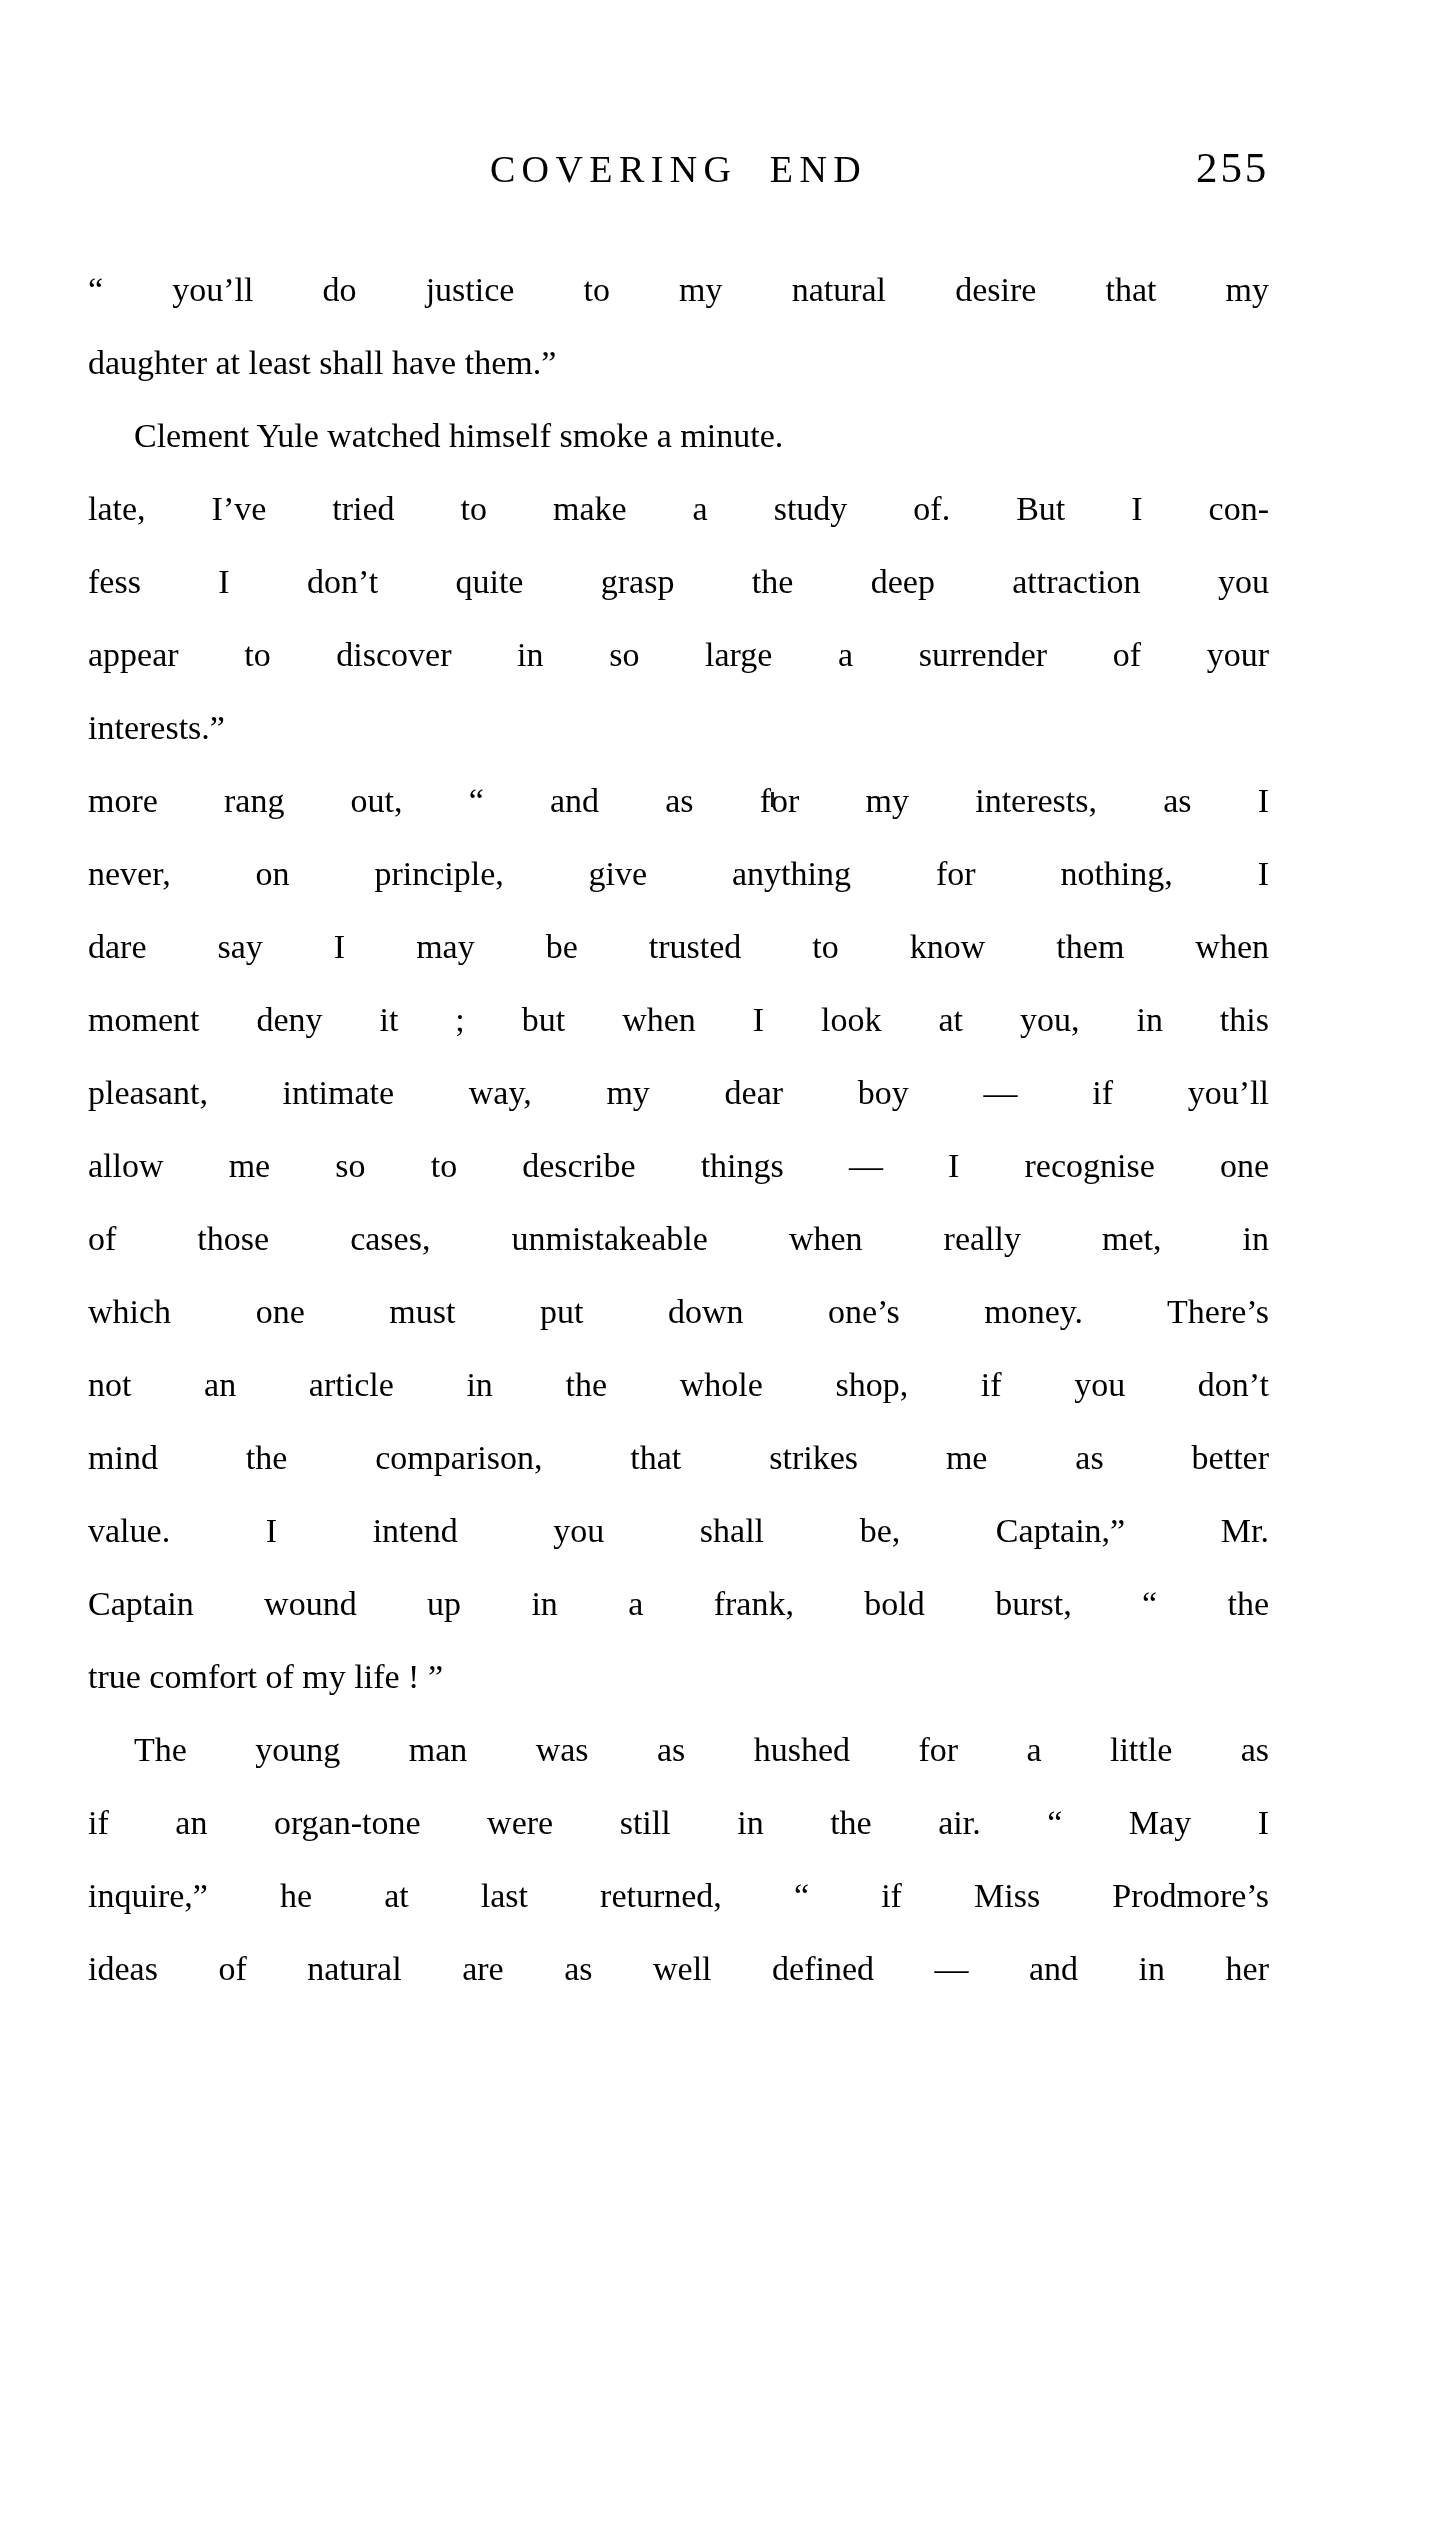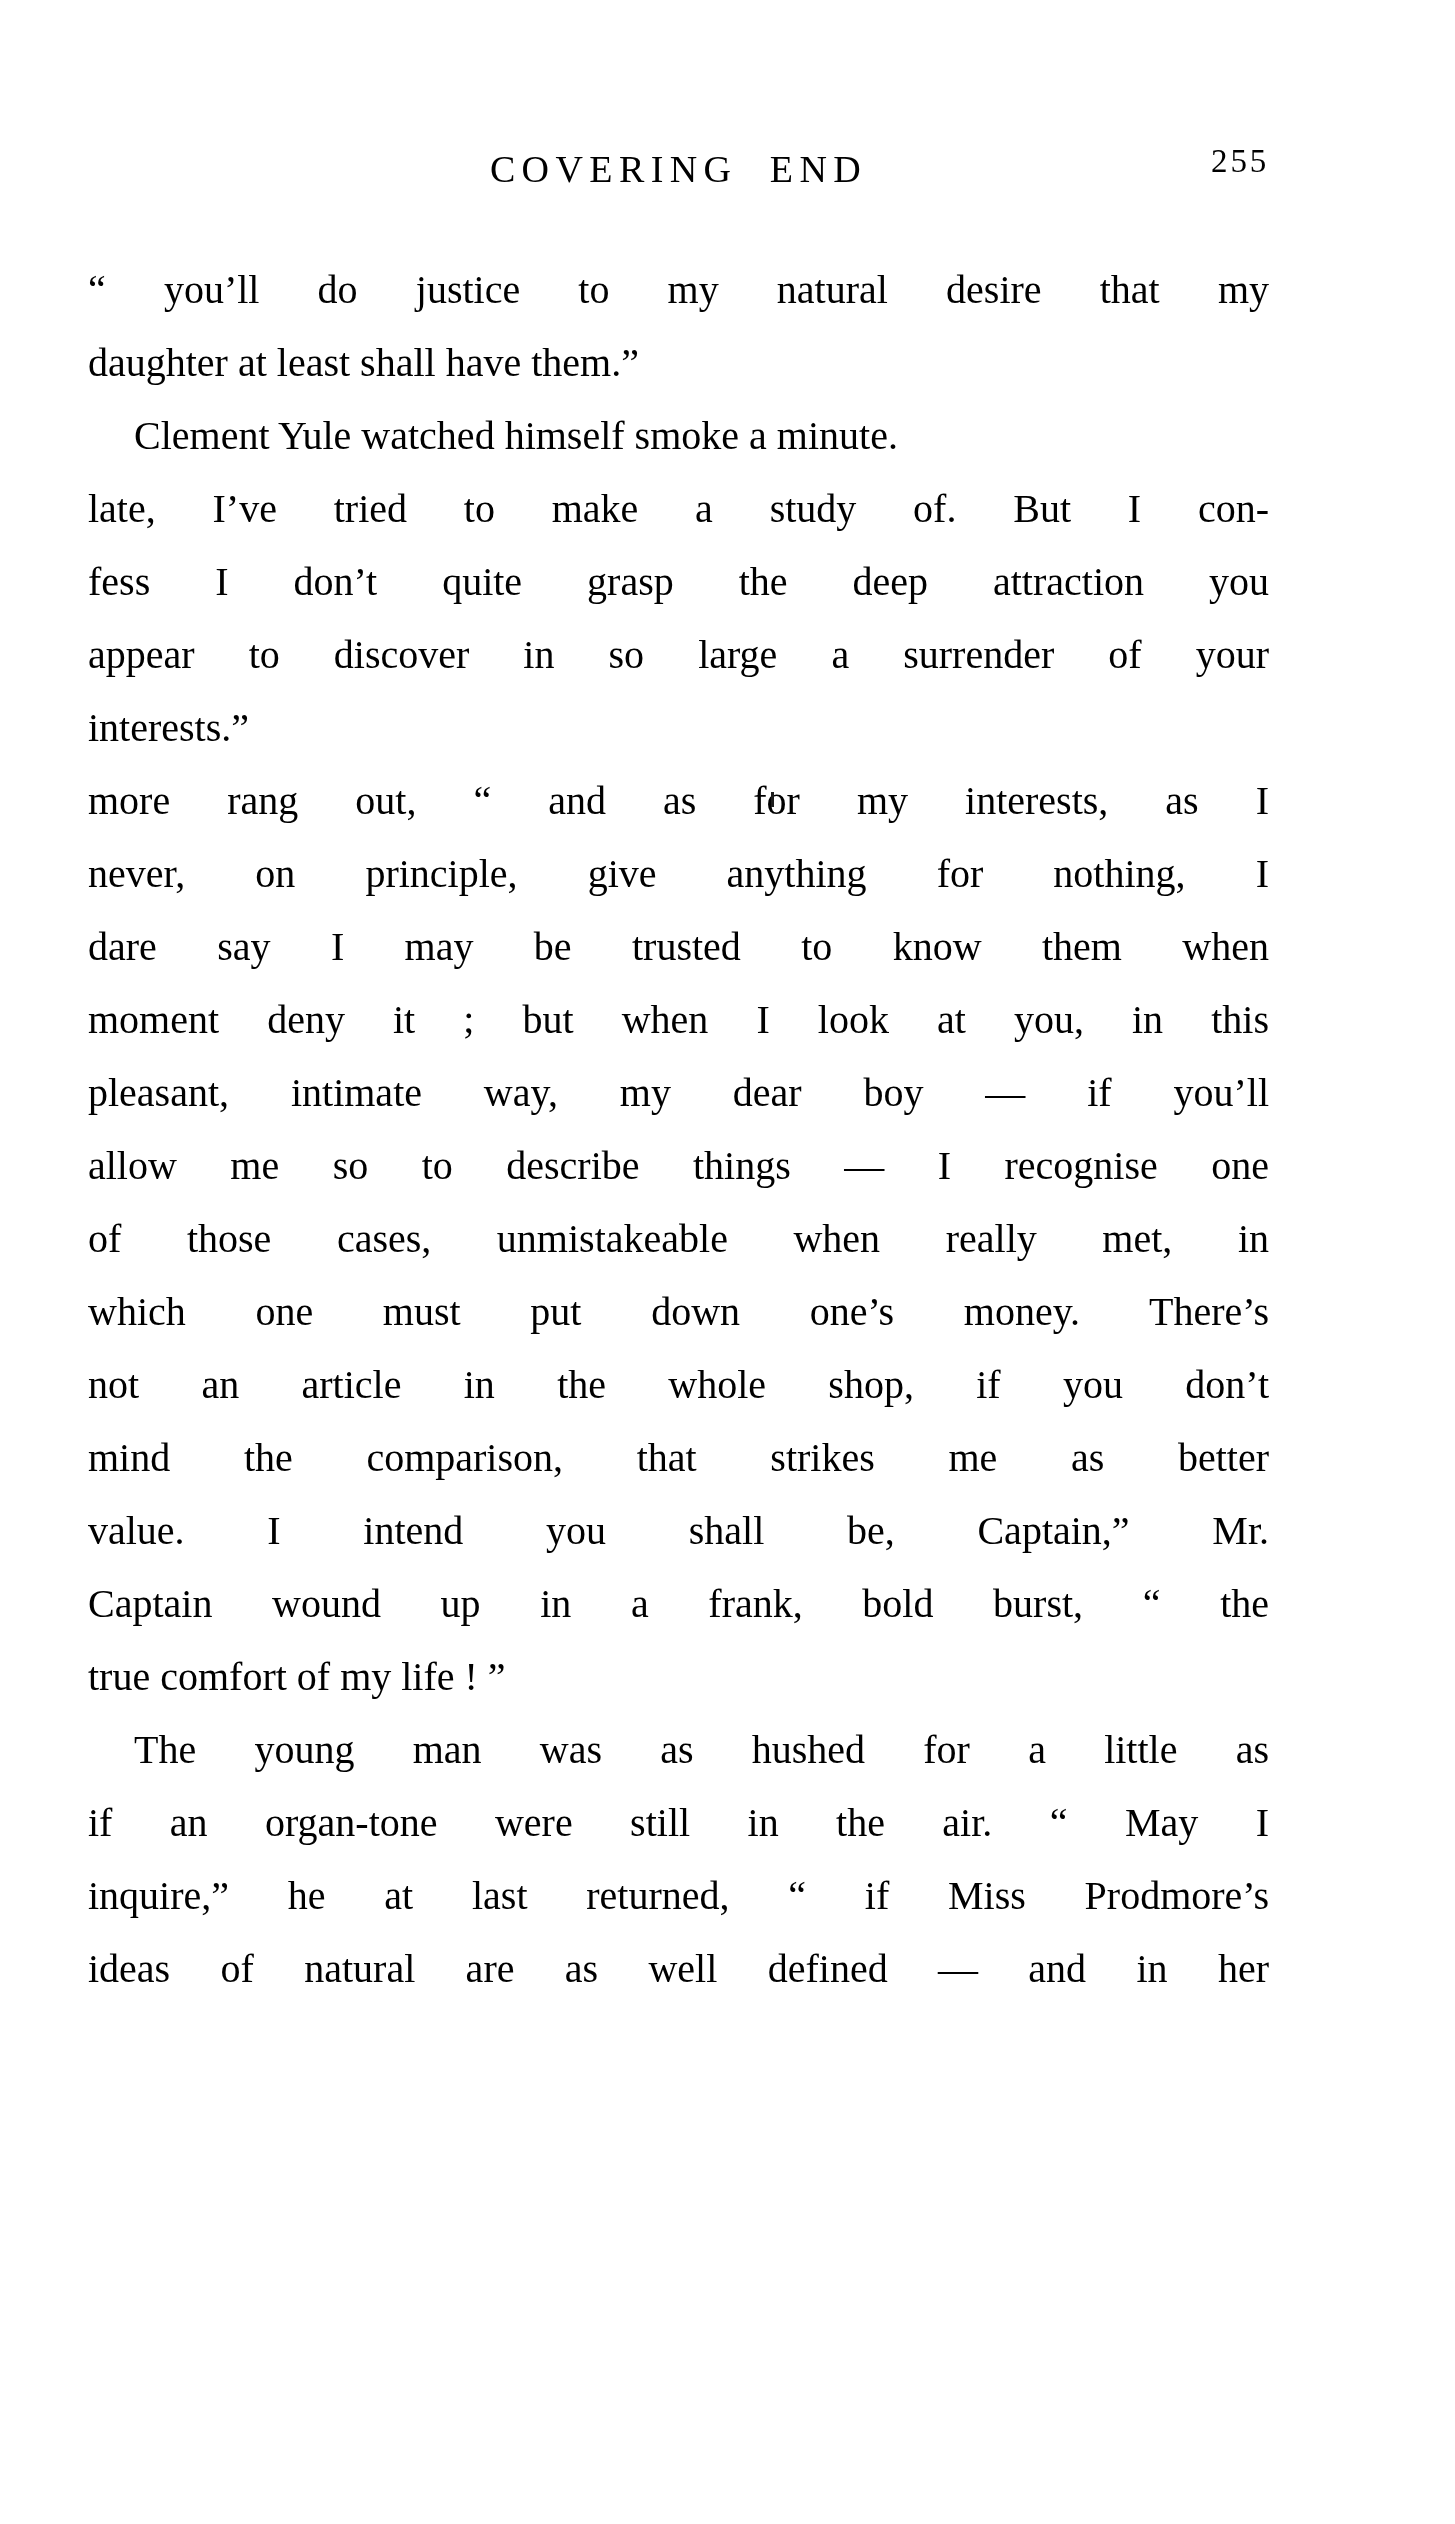--- a/index.html
+++ b/index.html
@@ -29,30 +29,30 @@
     text-align: center;
     font-size: 38px;
     letter-spacing: 6.4px;
     word-spacing: 16.5px;
     font-weight: 400;
   }
   .page-number {
     position: absolute;
     right: 0;
     top: -3.7px;
-    font-size: 33px;
+    font-size: 43px;
     letter-spacing: 2.8px;
     font-weight: 400;
   }
   .text-body {
     position: absolute;
     top: 253px;
     left: 88px;
     width: 1181px;
-    font-size: 40px;
+    font-size: 34px;
     line-height: 73px;
     font-weight: 400;
   }
   .line {
     height: 73px;
     white-space: normal;
   }
   .line.just {
     text-align: justify;
     text-align-last: justify;

